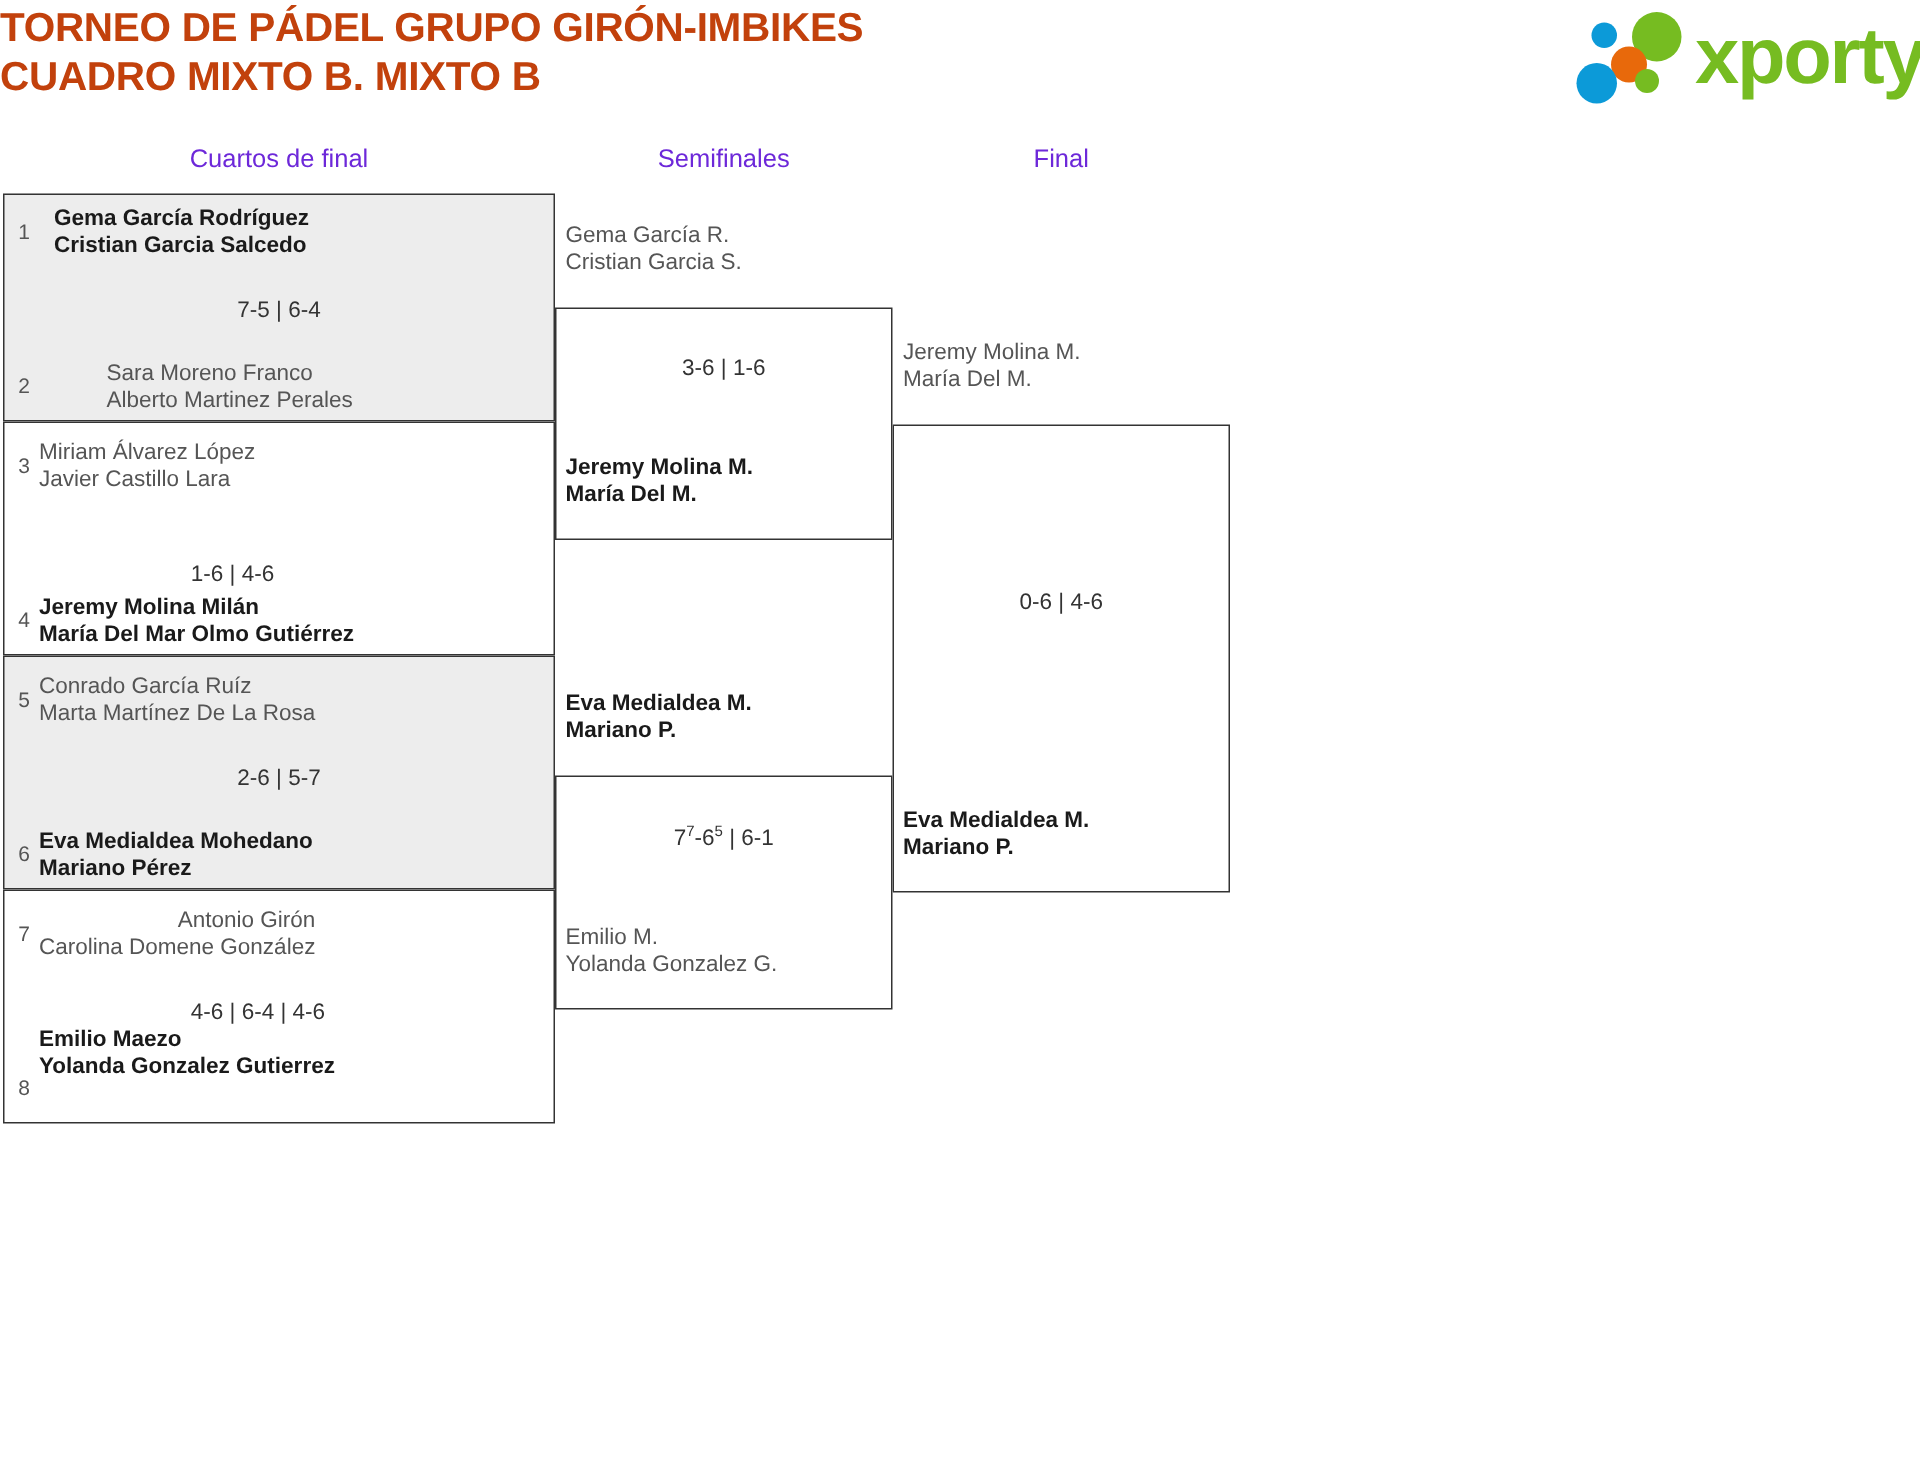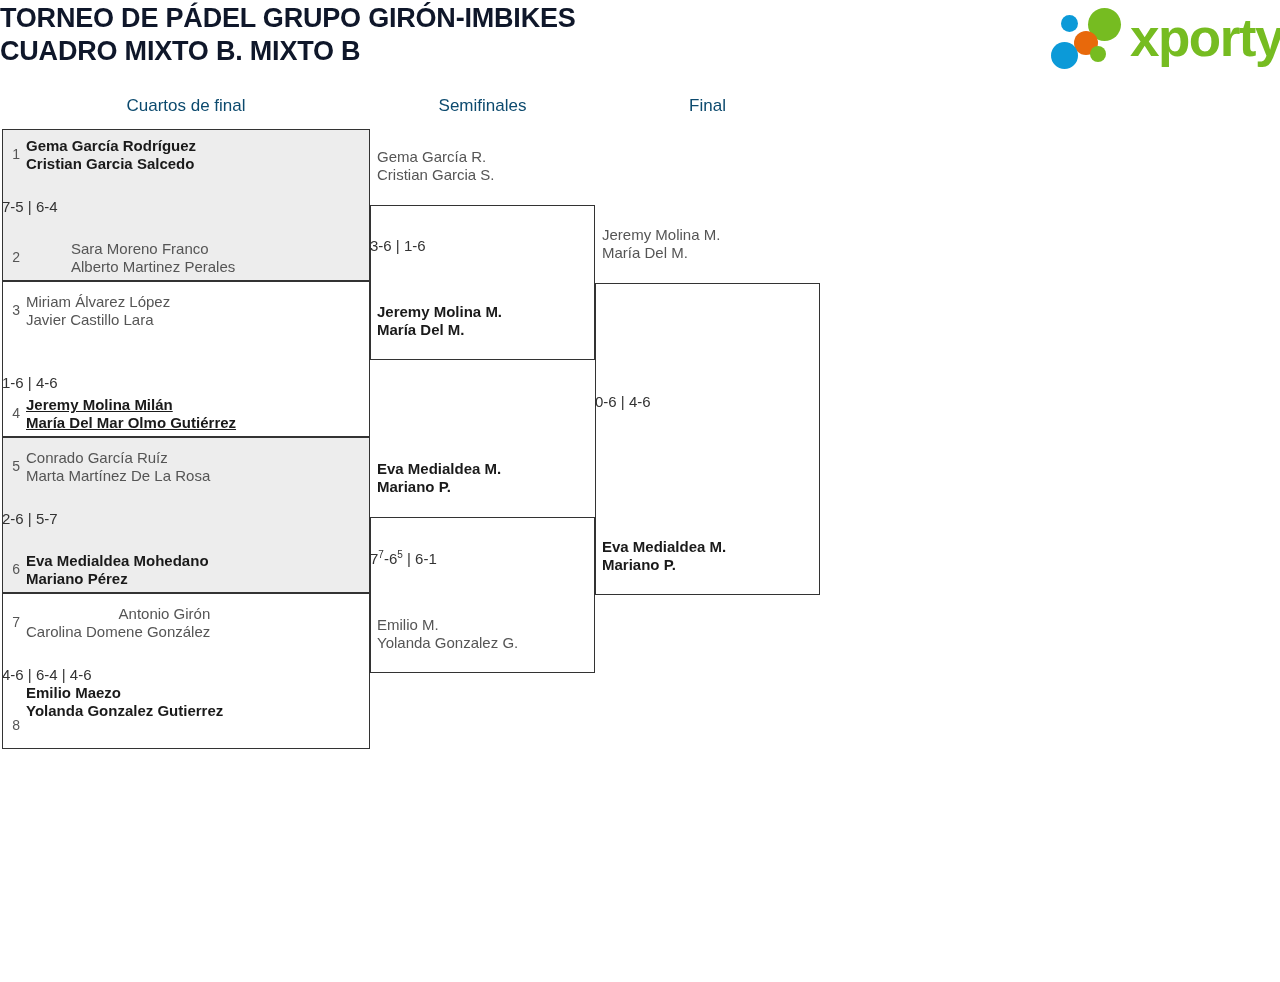--- a/index.html
+++ b/index.html
@@ -18,21 +18,21 @@
 
   
   #tournament-title {
     position: absolute;
     left: 0px;
     top: 2px;
     width: 900px;
     font-size: 27px;
     font-weight: bold;
     line-height: 33px;
-    color: #0f172a;
+    color: #c2410c;
     letter-spacing: -0.2px;
   }
   #tournament-title .line { display: block; }
 
   
   #brand-logo {
     position: absolute;
     left: 1048px;
     top: 4px;
     width: 228px;
@@ -52,40 +52,41 @@
   .dot-blue-sm  { left: 13px; top: 11px; width: 17px; height: 17px; background: #0c9ad8; }
   .dot-green-lg { left: 40px; top: 4px;  width: 33px; height: 33px; background: #76bc21; }
   .dot-orange   { left: 26px; top: 27px; width: 24px; height: 24px; background: #e8690b; }
   .dot-blue-lg  { left: 3px;  top: 38px; width: 27px; height: 27px; background: #0c9ad8; }
   .dot-green-sm { left: 42px; top: 42px; width: 16px; height: 16px; background: #76bc21; }
 
   
   .round-header {
     position: absolute;
     font-size: 17px;
-    color: #0c4a6e;
+    color: #6d28d9;
     text-align: center;
     top: 96px;
   }
   #round-header-qf { left: 2px;   width: 368px; }
   #round-header-sf { left: 370px; width: 225px; }
   #round-header-f  { left: 595px; width: 225px; }
 
   
   .match-box {
     position: absolute;
     border: 1px solid #333333;
     box-sizing: border-box;
     background: #ffffff;
   }
   .match-box.shaded { background: #ededed; }
 
   .score {
     position: absolute;
     width: 100%;
+    text-align: center;
     font-size: 15px;
     color: #333333;
   }
 
   
   .team {
     position: absolute;
     font-size: 15px;
     line-height: 18px;
     color: #555555;
@@ -122,40 +123,40 @@
   <span class="logo-dot dot-green-sm"></span>
   <span class="wordmark">xporty</span>
 </div>
 
 <div class="round-header" id="round-header-qf">Cuartos de final</div>
 <div class="round-header" id="round-header-sf">Semifinales</div>
 <div class="round-header" id="round-header-f">Final</div>
 
 <div class="match-box shaded" style="left:2px; top:129px; width:368px; height:152px;"></div>
 <div class="seed" style="top:146px;">1</div>
-<div class="team winner" style="left:26px; top:137px;">
+<div class="team winner" style="left:36px; top:137px;">
   <span class="player">Gema García Rodríguez</span>
   <span class="player">Cristian Garcia Salcedo</span>
 </div>
 <div class="score" style="left:2px; top:198px; width:368px;">7-5 | 6-4</div>
 <div class="seed" style="top:249px;">2</div>
 <div class="team" style="left:26px; top:240px;margin-left:45px;">
   <span class="player">Sara Moreno Franco</span>
   <span class="player">Alberto Martinez Perales</span>
 </div>
 
 <div class="match-box" style="left:2px; top:281px; width:368px; height:156px;"></div>
 <div class="seed" style="top:302px;">3</div>
 <div class="team" style="left:26px; top:293px;">
   <span class="player">Miriam Álvarez López</span>
   <span class="player">Javier Castillo Lara</span>
 </div>
 <div class="score" style="left:2px; top:374px; width:306px;">1-6 | 4-6</div>
 <div class="seed" style="top:405px;">4</div>
-<div class="team winner" style="left:26px; top:396px;text-decoration:underline;">
+<div class="team winner" style="left:26px; top:396px;">
   <span class="player">Jeremy Molina Milán</span>
   <span class="player">María Del Mar Olmo Gutiérrez</span>
 </div>
 
 <div class="match-box shaded" style="left:2px; top:437px; width:368px; height:156px;"></div>
 <div class="seed" style="top:458px;">5</div>
 <div class="team" style="left:26px; top:449px;">
   <span class="player">Conrado García Ruíz</span>
   <span class="player">Marta Martínez De La Rosa</span>
 </div>

